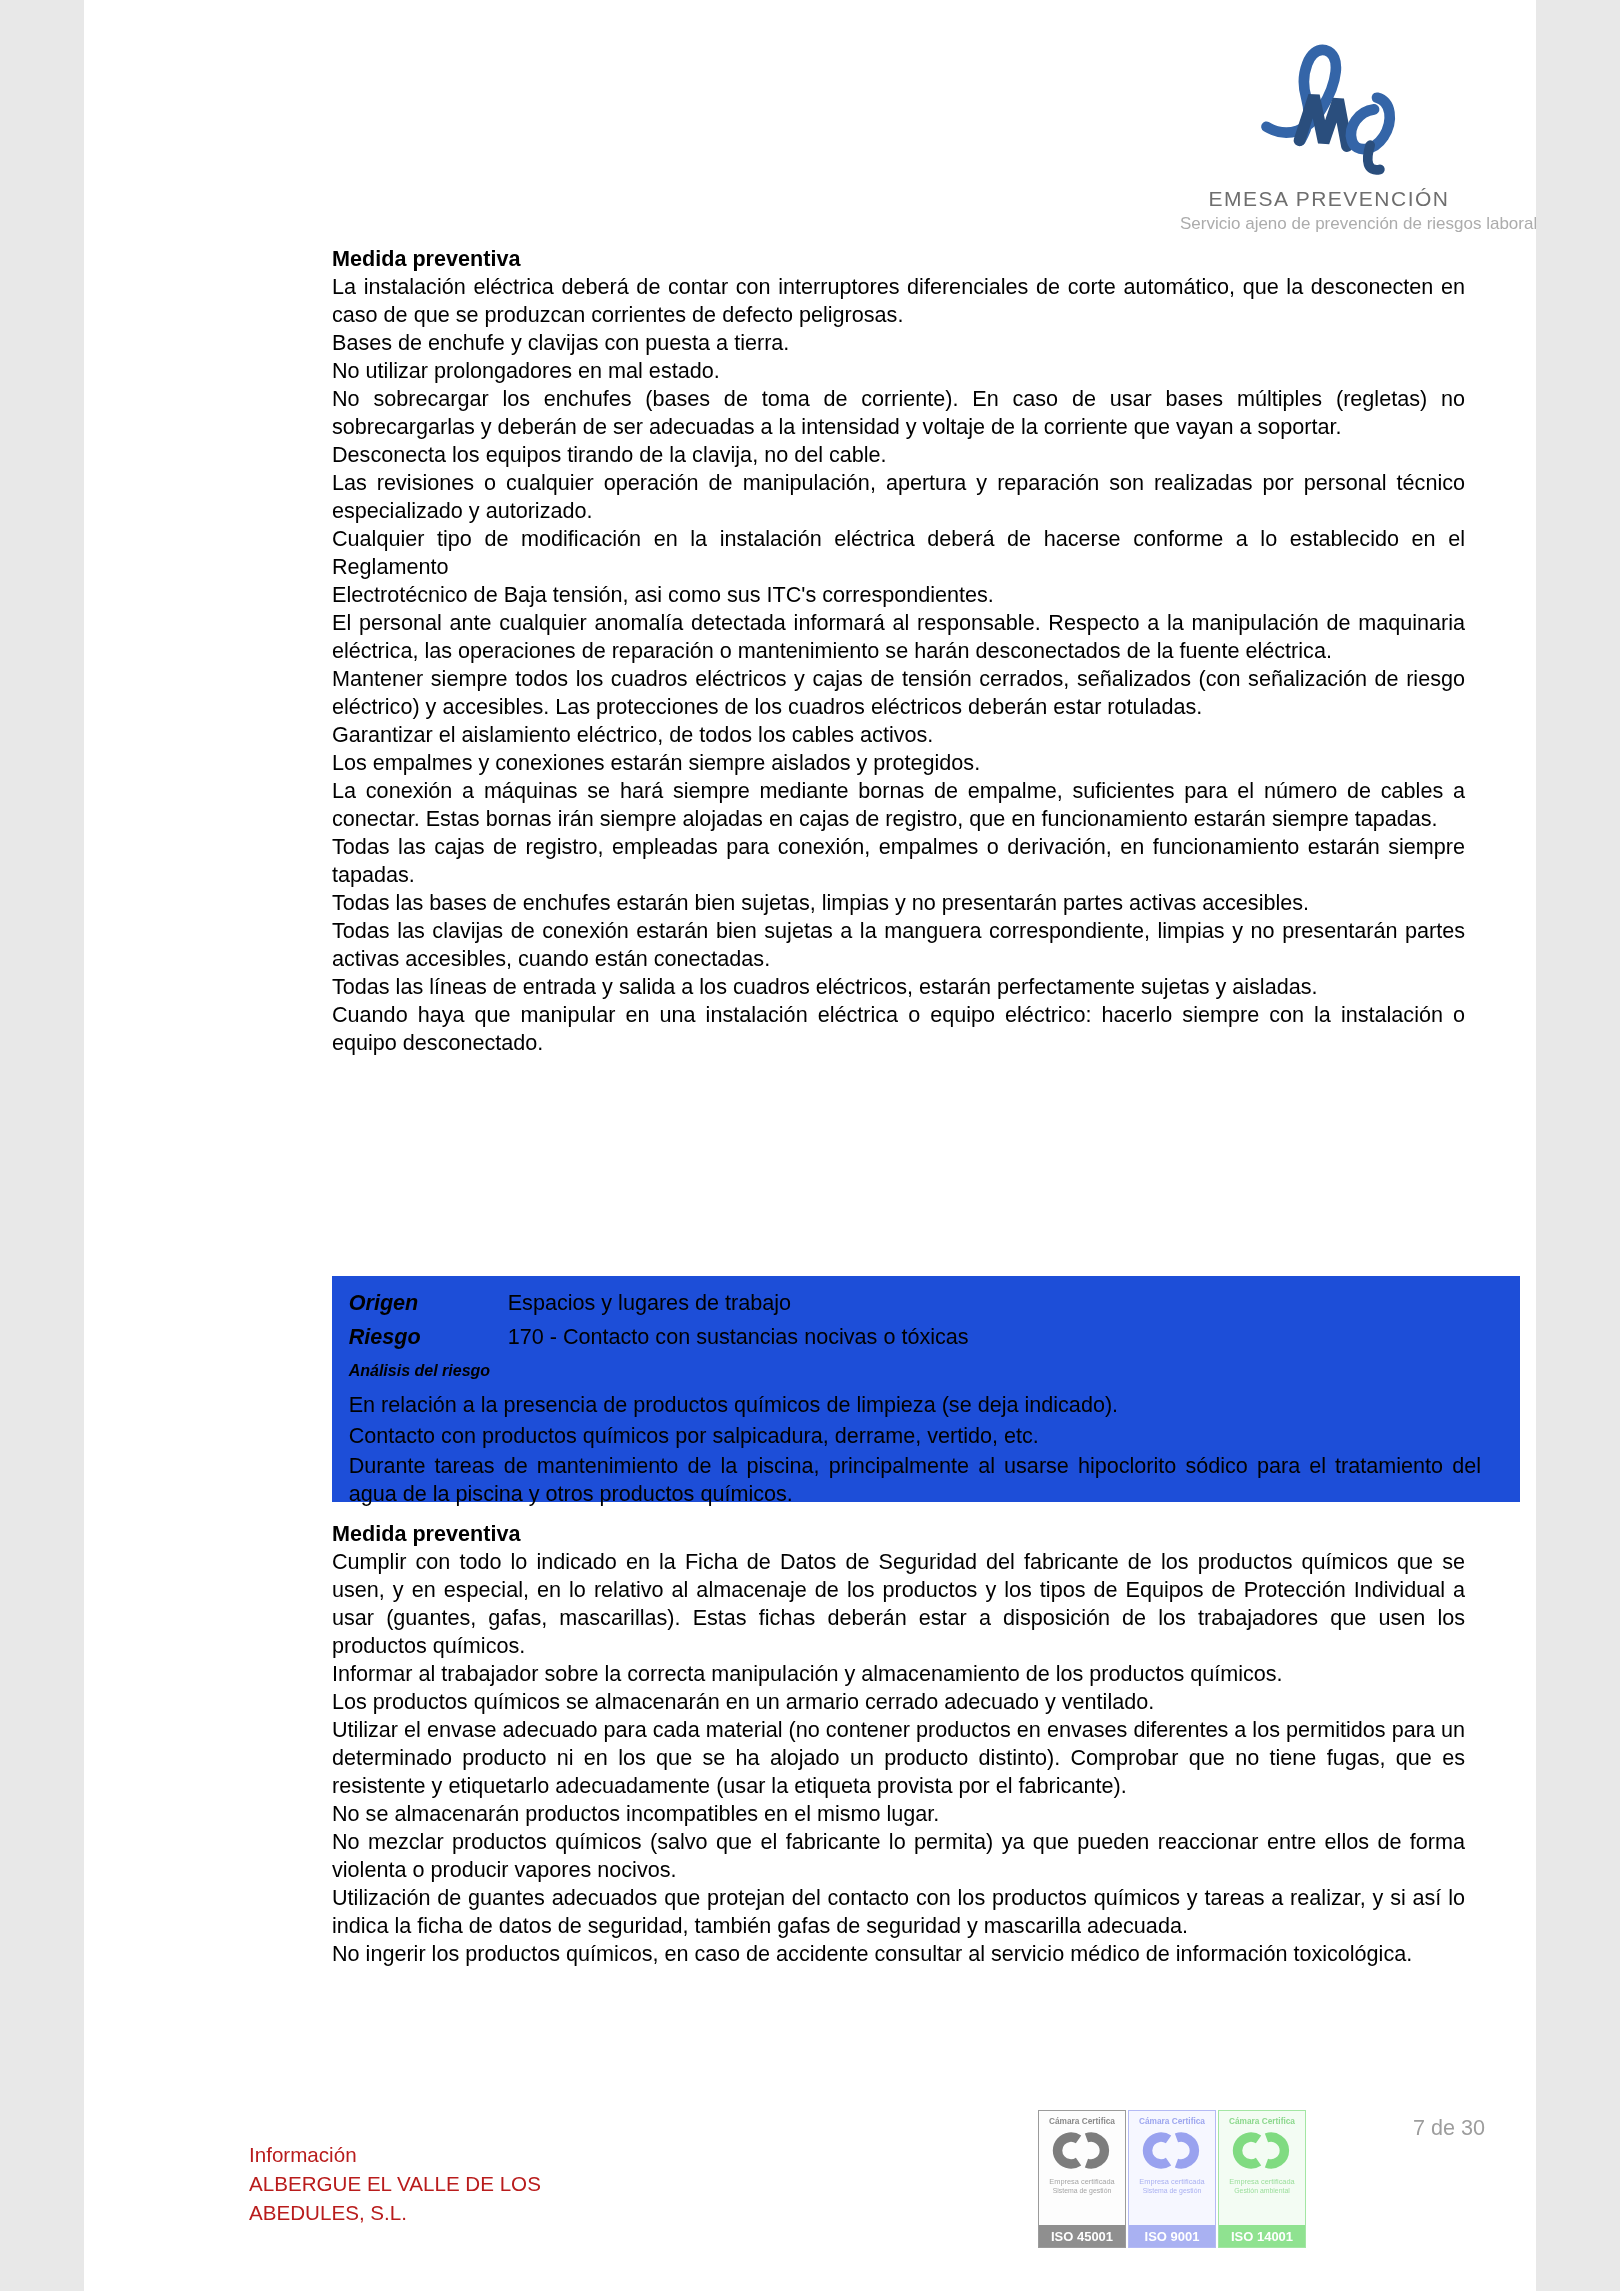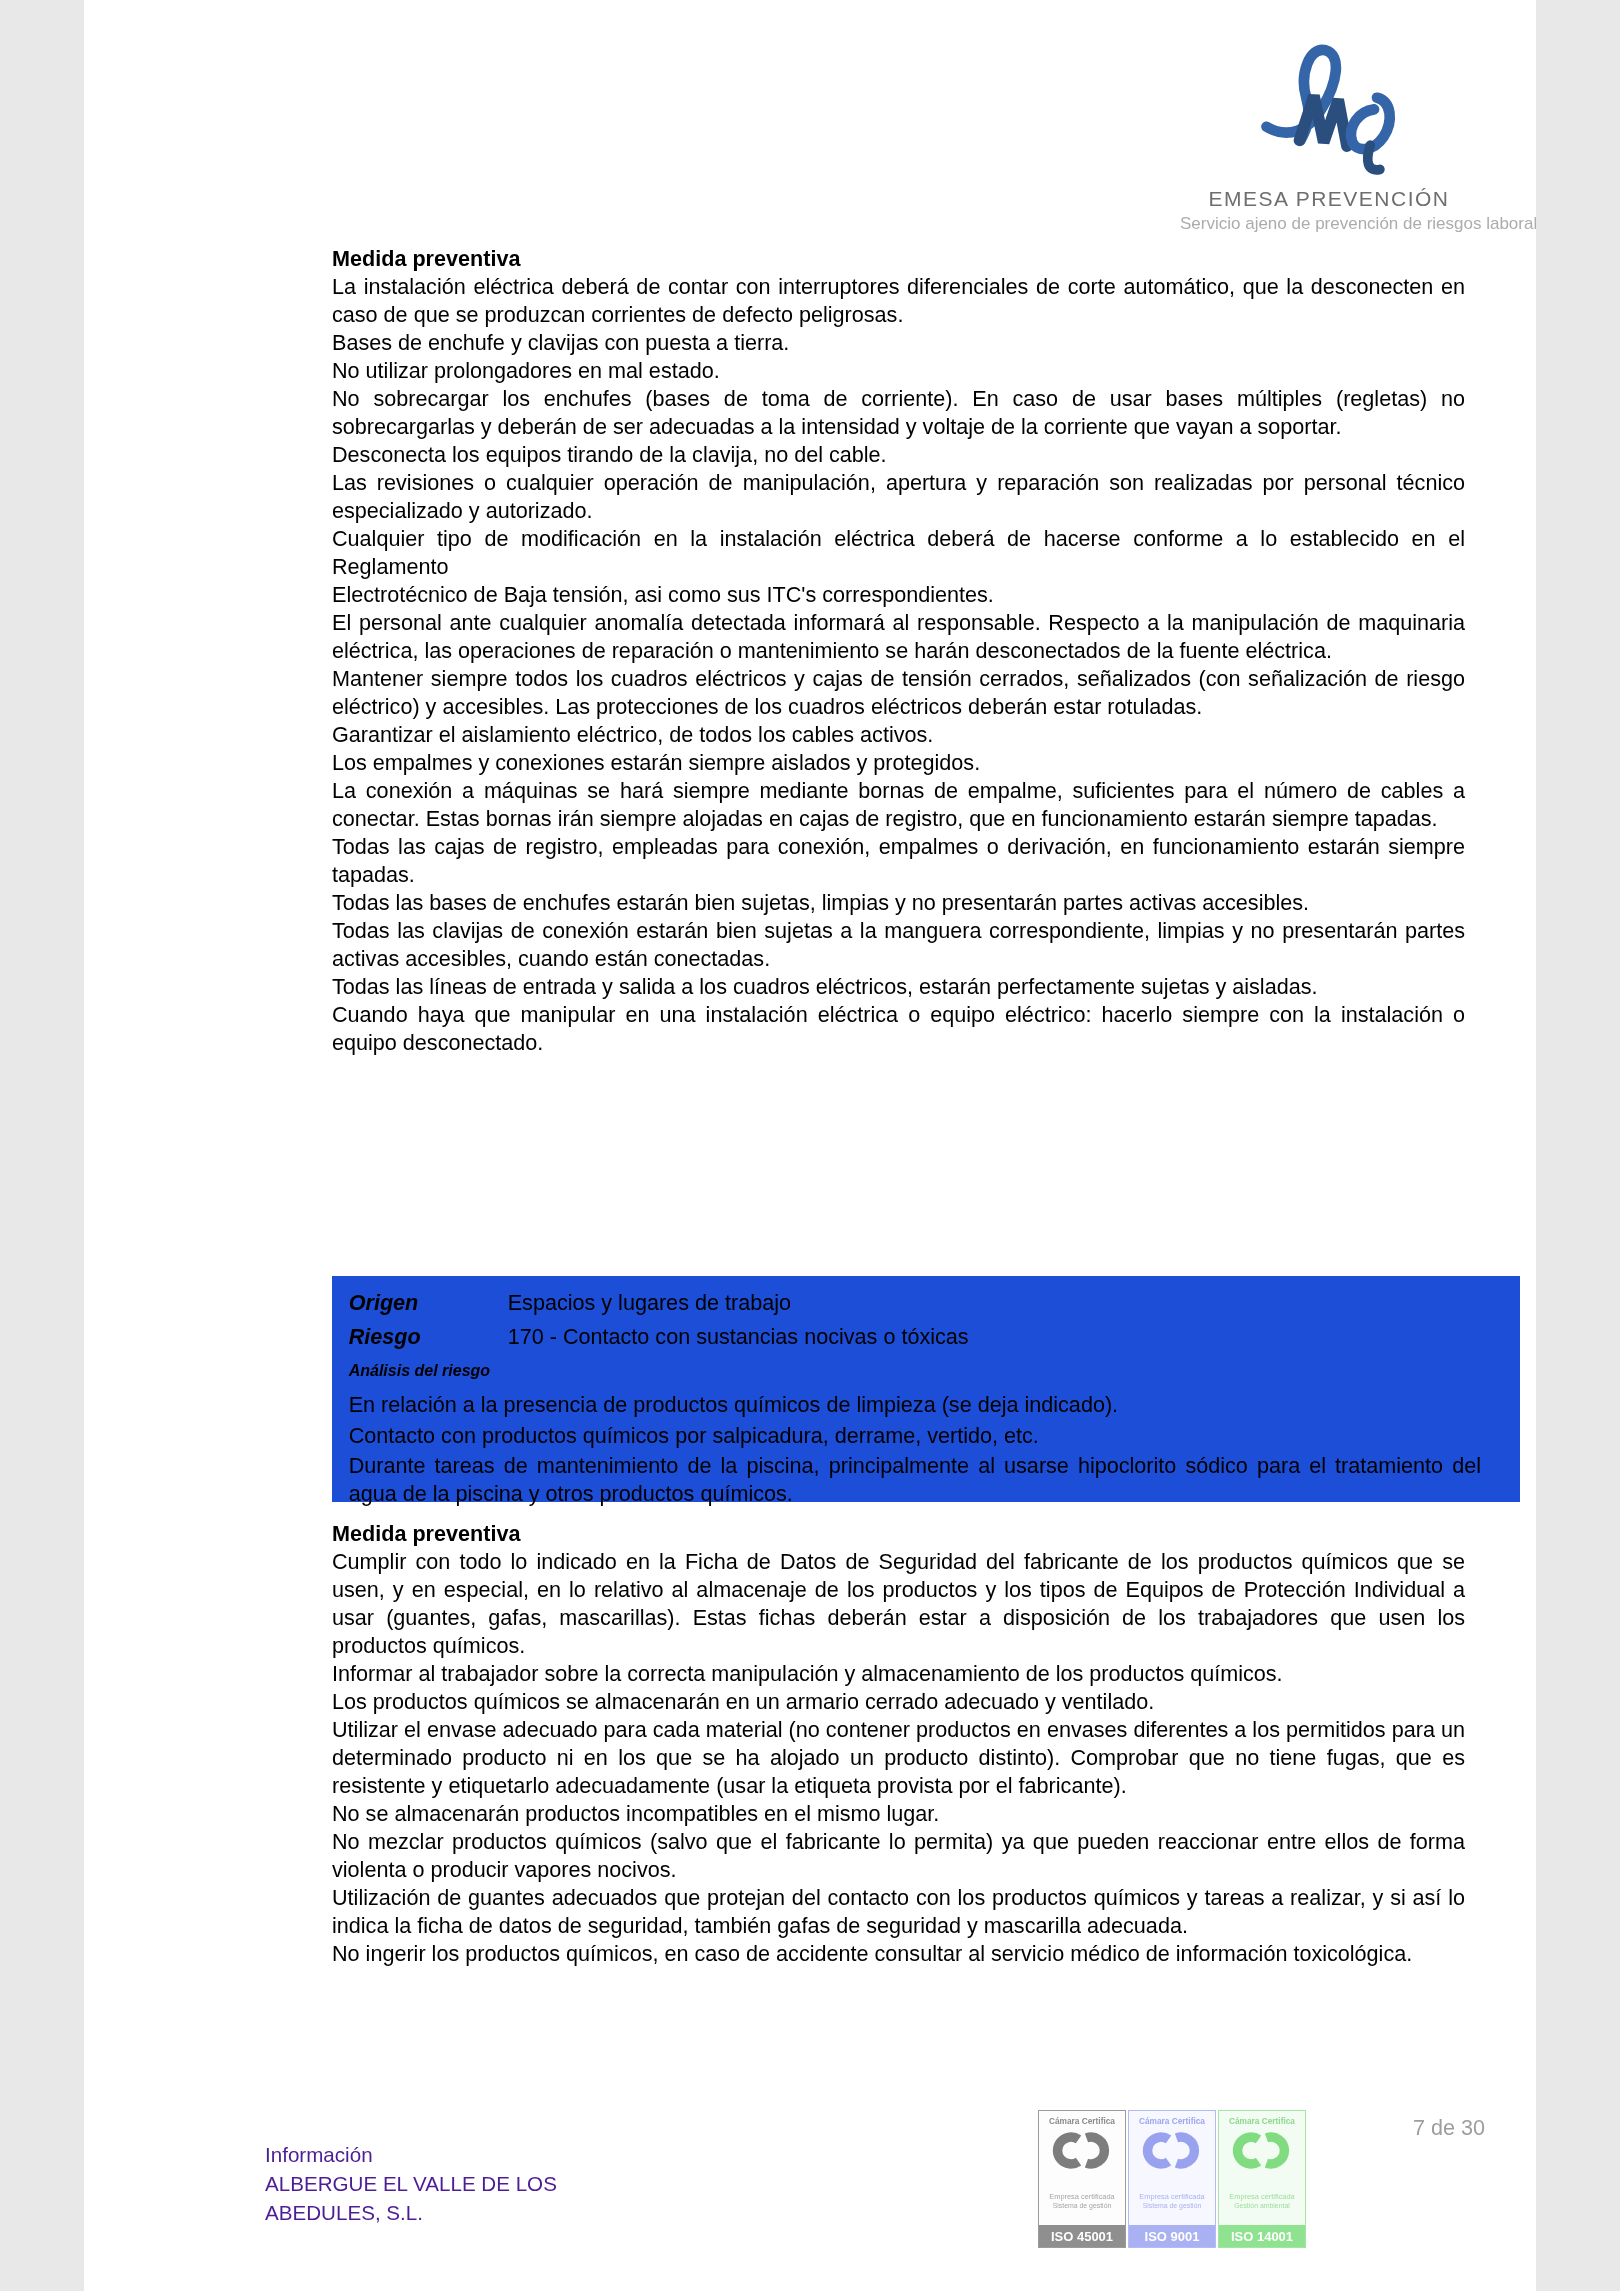--- a/index.html
+++ b/index.html
@@ -27,29 +27,29 @@
     position:absolute; left:248px; top:1276px; width:1188px; height:226px;
     background:#1d4ed8; box-sizing:border-box; padding:9.8px 39px 0 16.7px; font-size:21.6px;
   }
   .risk-row { display:flex; line-height:34px; }
   .risk-row .lbl { width:159px; flex:none; font-weight:bold; font-style:italic; }
   .risk-row .val { flex:1; }
   .risk-analysis-h { font-size:16px; font-weight:bold; font-style:italic; line-height:34px; margin:0; }
   .risk-box p { margin:2.9px 0 0 0; line-height:28px; text-align:justify; }
 
   
-  .footer-info { position:absolute; left:181px; top:2140px; font-size:20.6px; line-height:29px; color:#4c1d95; }
+  .footer-info { position:absolute; left:165px; top:2140px; font-size:20.6px; line-height:29px; color:#b91c1c; }
   .page-num { position:absolute; left:1329px; top:2115px; font-size:21.6px; color:#9d9d9d; }
 
   .badges { position:absolute; left:954px; top:2110px; display:flex; gap:2px; }
   .badge { width:88px; height:138px; box-sizing:border-box; border:1px solid; display:flex;
            flex-direction:column; align-items:center; overflow:hidden; }
   .badge-header { font-size:8.3px; font-weight:bold; margin-top:4.9px; white-space:nowrap; }
   .badge-logo { margin-top:2.9px; }
-  .badge-line1 { font-size:7.4px; margin-top:20px; white-space:nowrap; }
+  .badge-line1 { font-size:7.4px; margin-top:5px; white-space:nowrap; }
   .badge-line2 { font-size:6.9px; margin-top:1px; white-space:nowrap; }
   .badge-bar { margin-top:auto; width:100%; height:21.6px; color:#ffffff; font-size:13px; font-weight:bold;
                display:flex; align-items:center; justify-content:center; white-space:nowrap; }
 
   .badge-gray  { border-color:#9b9b9b; background:#fdfdfd; }
   .badge-gray  .badge-header { color:#8a8a8a; } .badge-gray .badge-line1,.badge-gray .badge-line2 { color:#a5a5a5; }
   .badge-gray  .badge-bar { background:#8f8f8f; }
   .badge-blue  { border-color:#b4baf4; background:#f6f7ff; }
   .badge-blue  .badge-header { color:#9da6ef; } .badge-blue .badge-line1,.badge-blue .badge-line2 { color:#aab1f1; }
   .badge-blue  .badge-bar { background:#a9b1f2; }

